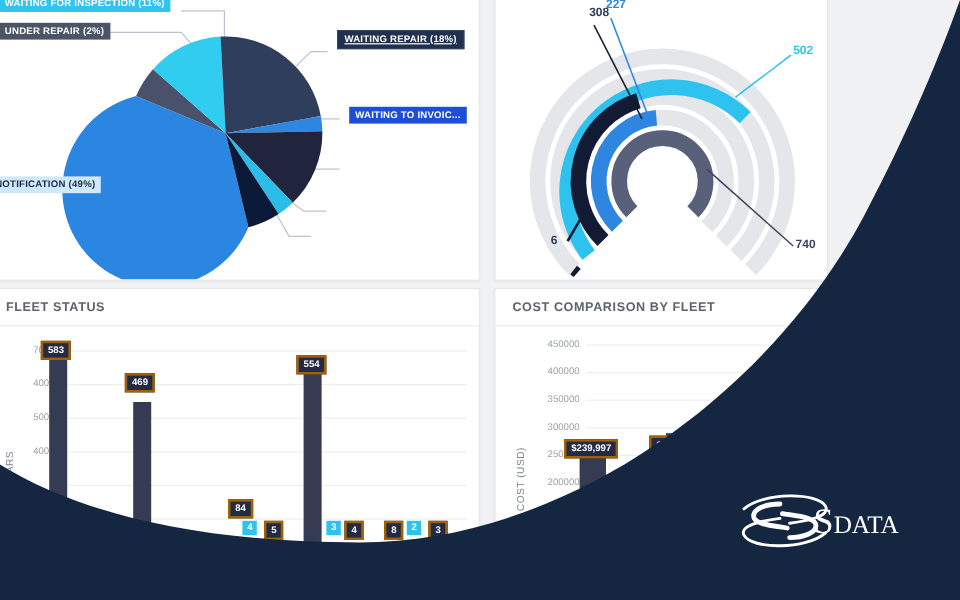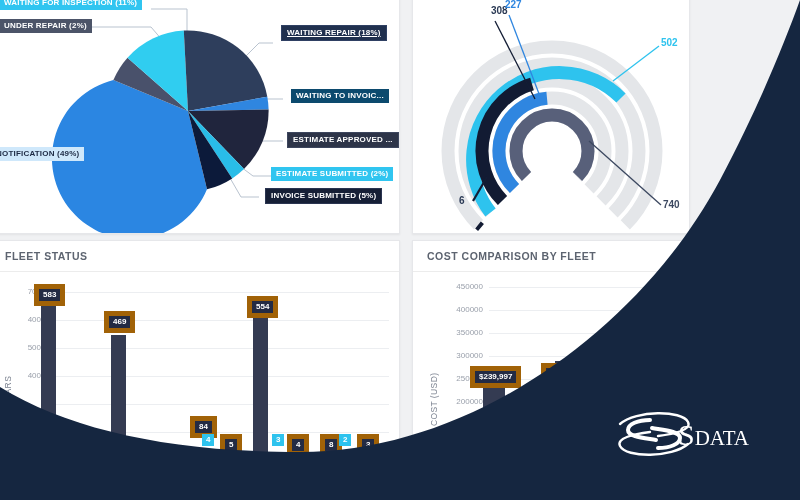--- a/index.html
+++ b/index.html
@@ -18,21 +18,21 @@
   .panel-title{font-size:10.5px;letter-spacing:.5px;color:#5d6470;font-weight:600;}
 
   
   #pie-panel{left:-10px;top:-12px;width:408px;height:244px;}
   #pie-wrap{position:absolute;left:0;top:0;right:0;bottom:0;}
   .pielabel{position:absolute;font-size:8px;font-weight:700;letter-spacing:.2px;
             padding:3px 5px;white-space:nowrap;color:#fff;line-height:1;}
   .pl-cyan{background:#30c5f0;}
   .pl-slate{background:#4c5468;}
   .pl-navy{background:#20304e;border:1px solid #2f4063;}
-  .pl-blue{background:#0c4a6e;}
+  .pl-blue{background:#1d4ed8;}
   .pl-ink{background:#161f36;border:1px solid #2a3450;}
   .pl-dk{background:#2d3448;border:1px solid #3d465e;}
   .pl-lite{background:#cfe8fb;color:#1d2a44;}
 
   
   #radial-panel{left:412px;top:-12px;width:276px;height:244px;}
   .radlabel{position:absolute;font-size:10px;font-weight:600;}
 
   
   #legend-panel{left:694px;top:34px;width:118px;height:172px;background:#fff;
@@ -55,21 +55,21 @@
 
   .axis-y-title{position:absolute;font-size:8.5px;color:#7d8492;letter-spacing:.4px;
                 transform:rotate(-90deg);transform-origin:left top;white-space:nowrap;}
   .tick{position:absolute;font-size:8px;color:#9aa0ab;text-align:right;white-space:nowrap;}
   .gridline{position:absolute;height:1px;background:#eceef1;}
   .bar{position:absolute;bottom:0;}
   .bar-dark{background:#343b52;}
   .bar-cyan{background:#29bde8;}
   .vallabel{position:absolute;font-size:8px;font-weight:700;color:#fff;padding:2px 4px;
             line-height:1;white-space:nowrap;text-align:center;}
-  .vl-dark{background:#232b44;border:5px solid #a16207;}
+  .vl-dark{background:#232b44;border:2px solid #a16207;}
   .vl-cyan{background:#2ec3ee;}
 
   
   #wave{position:absolute;left:0;top:0;width:800px;height:500px;pointer-events:none;}
 
   
   #logo{position:absolute;left:608px;top:398px;width:190px;height:72px;}
   #logo-text{position:absolute;left:678px;top:418px;color:#fff;
              font-family:"Liberation Serif", serif;white-space:nowrap;}
   #logo-text .big{font-size:30px;letter-spacing:0px;}
@@ -118,25 +118,22 @@
       </svg>
 
       <div class="pielabel pl-cyan" style="left:8px;top:7px;">WAITING FOR INSPECTION (11%)</div>
 
       <div class="pielabel pl-slate" style="left:8px;top:30px;">UNDER REPAIR (2%)</div>
 
       <div class="pielabel pl-navy" style="left:290px;top:36px;text-decoration:underline;">WAITING REPAIR (18%)</div>
 
       <div class="pielabel pl-blue" style="left:300px;top:100px;">WAITING TO INVOIC...</div>
 
-      <div class="pielabel pl-dk" style="left:296px;top:143px;">ESTIMATE APPROVED ...</div>
-
-      <div class="pielabel pl-cyan" style="left:280px;top:178px;">ESTIMATE SUBMITTED (2%)</div>
-
-      <div class="pielabel pl-ink" style="left:274px;top:199px;">INVOICE SUBMITTED (5%)</div>
+
+
 
       <div class="pielabel pl-lite" style="left:0px;top:158px;">NOTIFICATION (49%)</div>
     </div>
   </div>
 
   <div class="panel" id="radial-panel">
     <svg width="276" height="244" viewBox="0 0 276 244" style="position:absolute;left:0;top:0;">
       <g transform="translate(139,162)" fill="none" stroke-linecap="butt">
 
         <circle r="104" stroke="#e4e6e9" stroke-width="13" stroke-dasharray="490 163" transform="rotate(135)"></circle>

